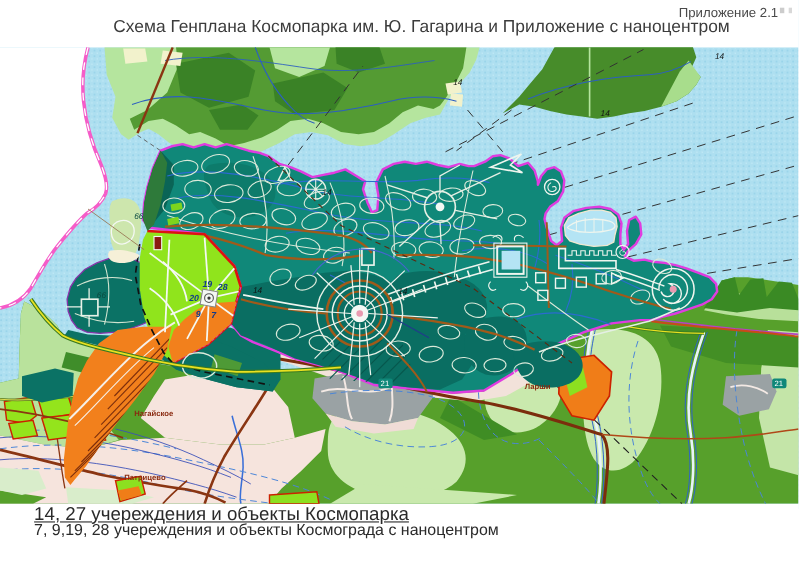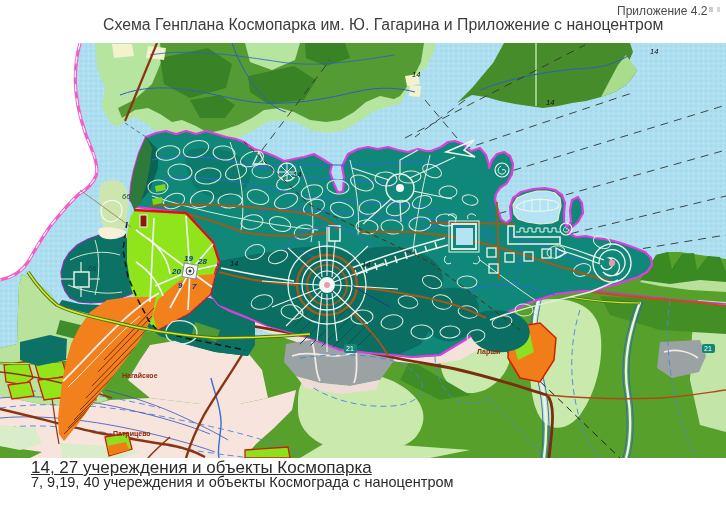--- a/index.html
+++ b/index.html
@@ -560,18 +560,18 @@
   <rect x="702" y="344" width="13" height="9" rx="2" fill="#108879"></rect>
   <text x="704" y="351" font-size="7" fill="#fff">21</text>
 </g>
 
 <rect x="709" y="7" width="4" height="5" fill="#cccccc"></rect>
 <rect x="717" y="7" width="3" height="5" fill="#d8d8d8"></rect>
 </svg>
 
 <div id="title">Схема Генплана Космопарка им. Ю. Гагарина и Приложение с наноцентром</div>
 
-<div id="annex">Приложение 4.2</div>
+<div id="annex">Приложение 2.1</div>
 
 <div id="cap1">14, 27 учереждения и объекты Космопарка</div>
 
-<div id="cap2">7, 9,19, 40 учереждения и объекты Космограда с наноцентром</div>
+<div id="cap2">7, 9,19, 28 учереждения и объекты Космограда с наноцентром</div>
 </div>
 
 </body></html>

